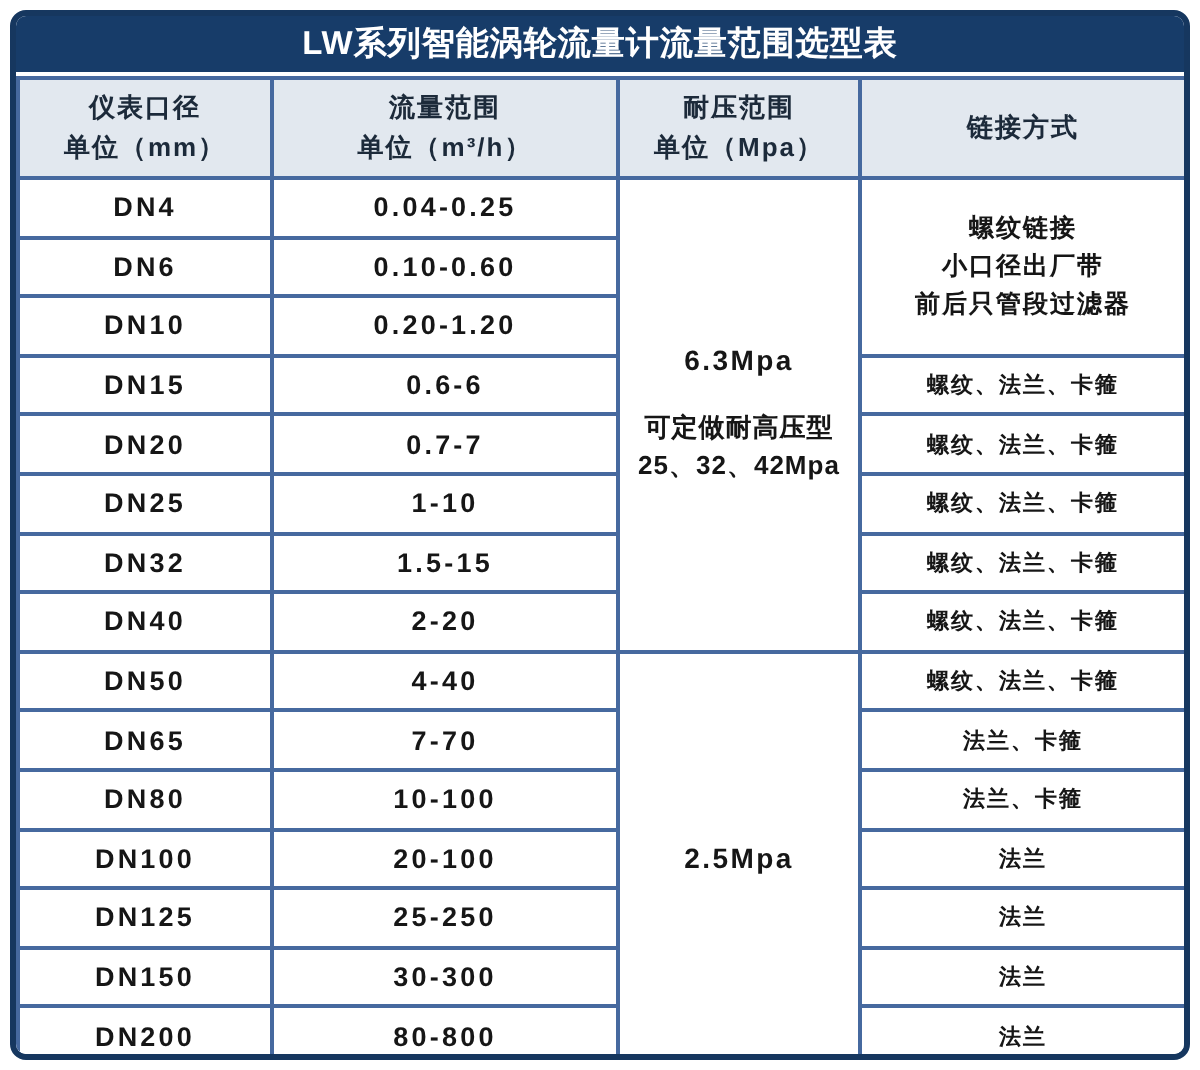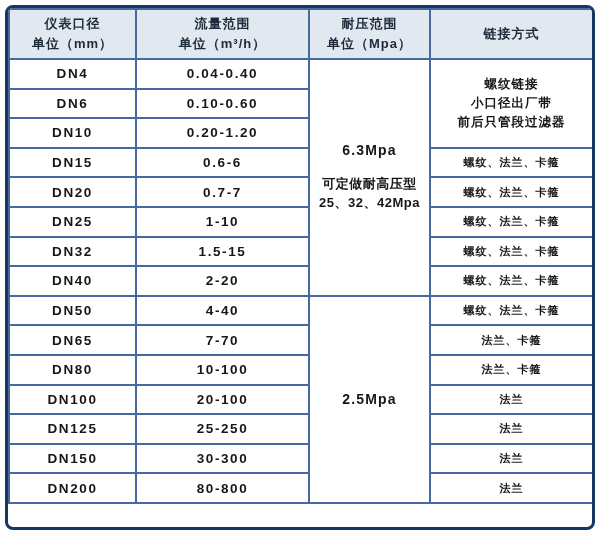--- a/index.html
+++ b/index.html
@@ -80,20 +80,21 @@
     margin-top: 16px;
     font-size: 13px;
     line-height: 1.5;
     letter-spacing: 0.5px;
   }
 </style>
 </head>
 <body>
 
 <div class="card">
+  <div class="title-bar">LW系列智能涡轮流量计流量范围选型表</div>
   <table>
     <colgroup>
       <col style="width:127px">
       <col style="width:173px">
       <col style="width:121px">
       <col style="width:163px">
     </colgroup>
     <thead>
       <tr>
         <th>
@@ -109,21 +110,21 @@
           <div>单位（Mpa）</div>
         </th>
         <th>
           <div>链接方式</div>
         </th>
       </tr>
     </thead>
     <tbody>
       <tr>
         <td>DN4</td>
-        <td>0.04-0.40</td>
+        <td>0.04-0.25</td>
         <td class="pressure-cell" rowspan="8">
           <div>6.3Mpa</div>
           <div class="p-note">
             <div>可定做耐高压型</div>
             <div>25、32、42Mpa</div>
           </div>
         </td>
         <td class="conn-merged" rowspan="3">
           <div>螺纹链接</div>
           <div>小口径出厂带</div>

